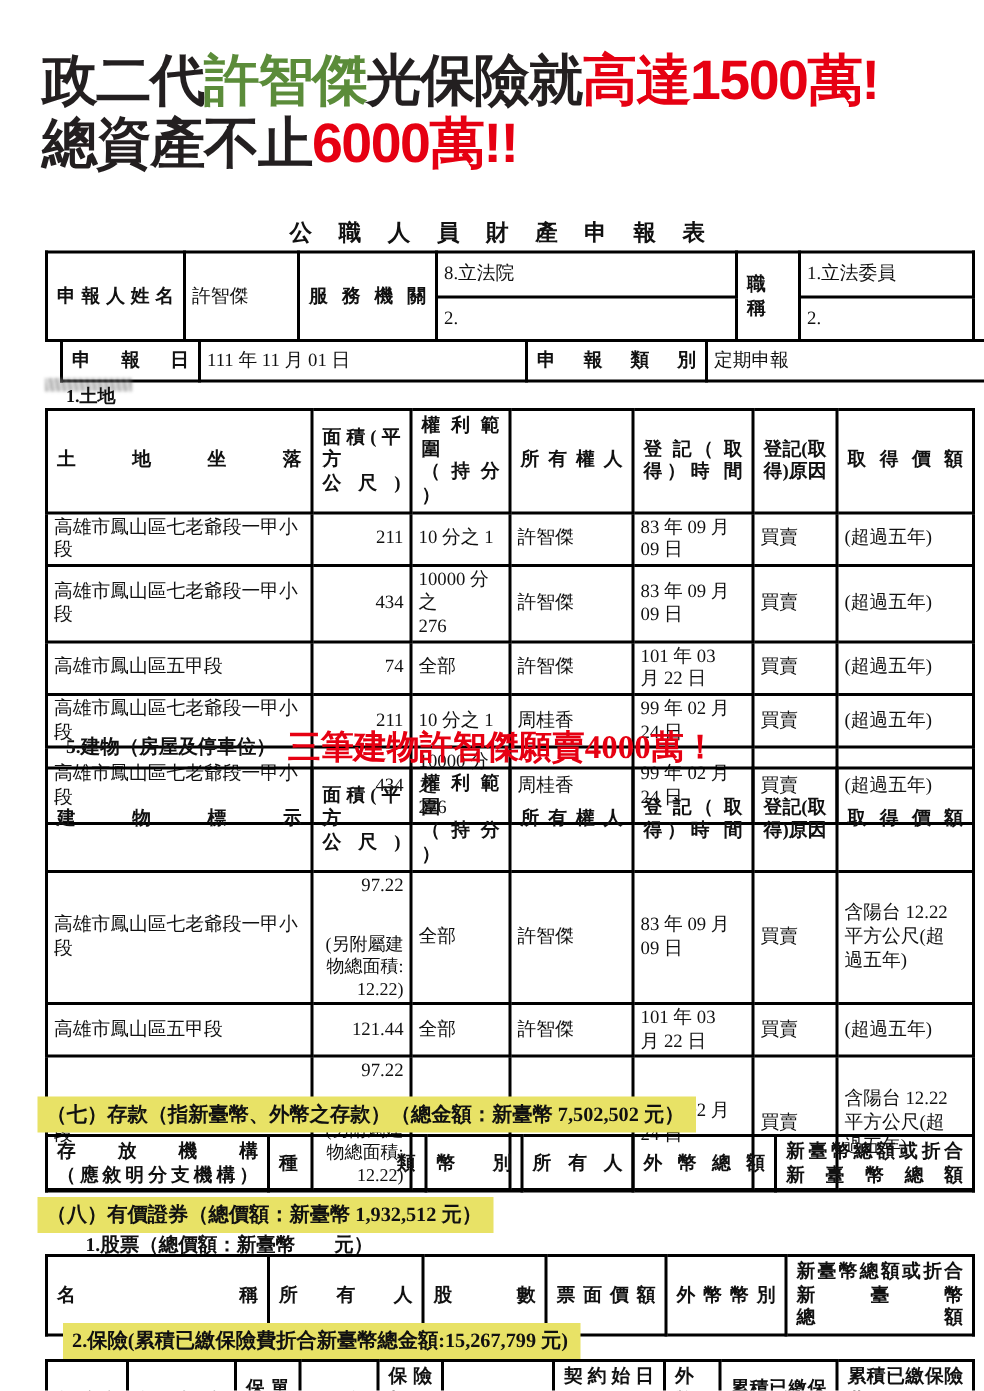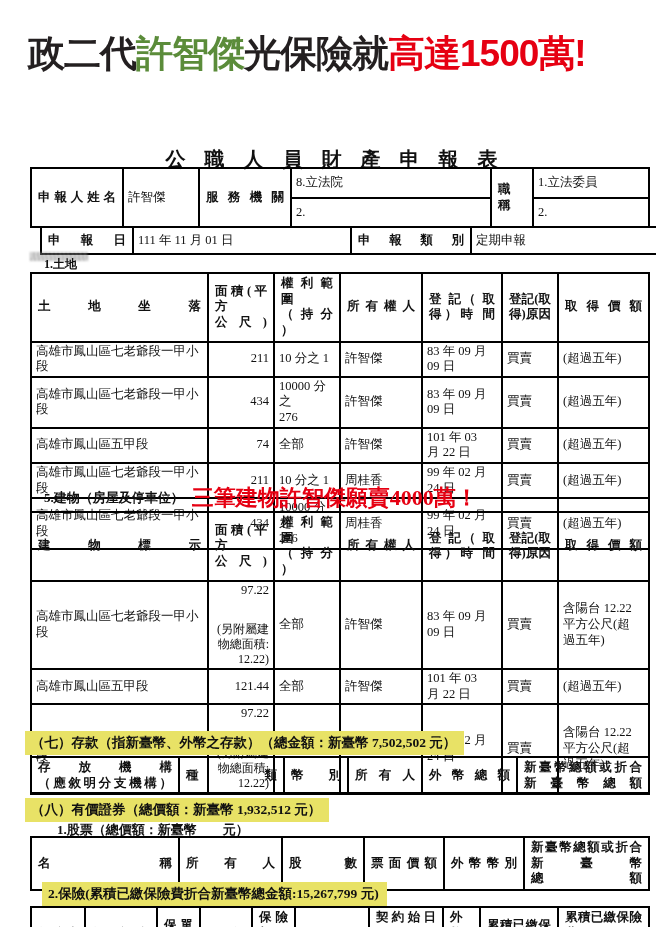--- a/index.html
+++ b/index.html
@@ -29,21 +29,21 @@
   .hdr{
     font-weight:bold;text-align:justify;text-align-last:justify;
     white-space:pre-line;padding:2px 6px;
   }
   .pre{white-space:pre-line;}
   .num{text-align:right;}
   .note{text-align:right;font-size:12px;white-space:pre-line;margin-top:24px;}
 
   #form-title{
     top:146px;left:0;right:0;text-align:center;
-    font-weight:bold;font-size:20px;letter-spacing:7px;padding-left:14px;
+    font-weight:bold;font-size:15px;letter-spacing:7px;padding-left:14px;
   }
   #header-table{top:167px;left:30px;}
   #date-table{top:226px;left:30px;margin-left:10px;}
 
   #scan-artifact{
     top:252px;left:30px;width:58px;height:9px;opacity:.45;
     background:repeating-linear-gradient(80deg,#555 0 2px,#bbb 2px 4px);
     filter:blur(1px);
   }
 
@@ -71,20 +71,23 @@
   #stock-table{top:836px;left:30px;}
   #ins-heading{top:882px;left:42px;}
   #ins-table{top:906px;left:30px;}
 </style>
 </head>
 <body>
 
 <div id="headline" class="abs">
   <div>
     <span>政二代</span><span class="hl-green">許智傑</span><span>光保險就</span><span class="hl-red">高達1500萬!</span>
+  </div>
+  <div>
+    <span>總資產不止</span><span class="hl-red">6000萬!!</span>
   </div>
 </div>
 
 <div id="form-title" class="abs">公 職 人 員 財 產 申 報 表</div>
 
 <table id="header-table" class="abs">
   <colgroup>
       <col style="width:92px">
       <col style="width:76px">
       <col style="width:92px">

